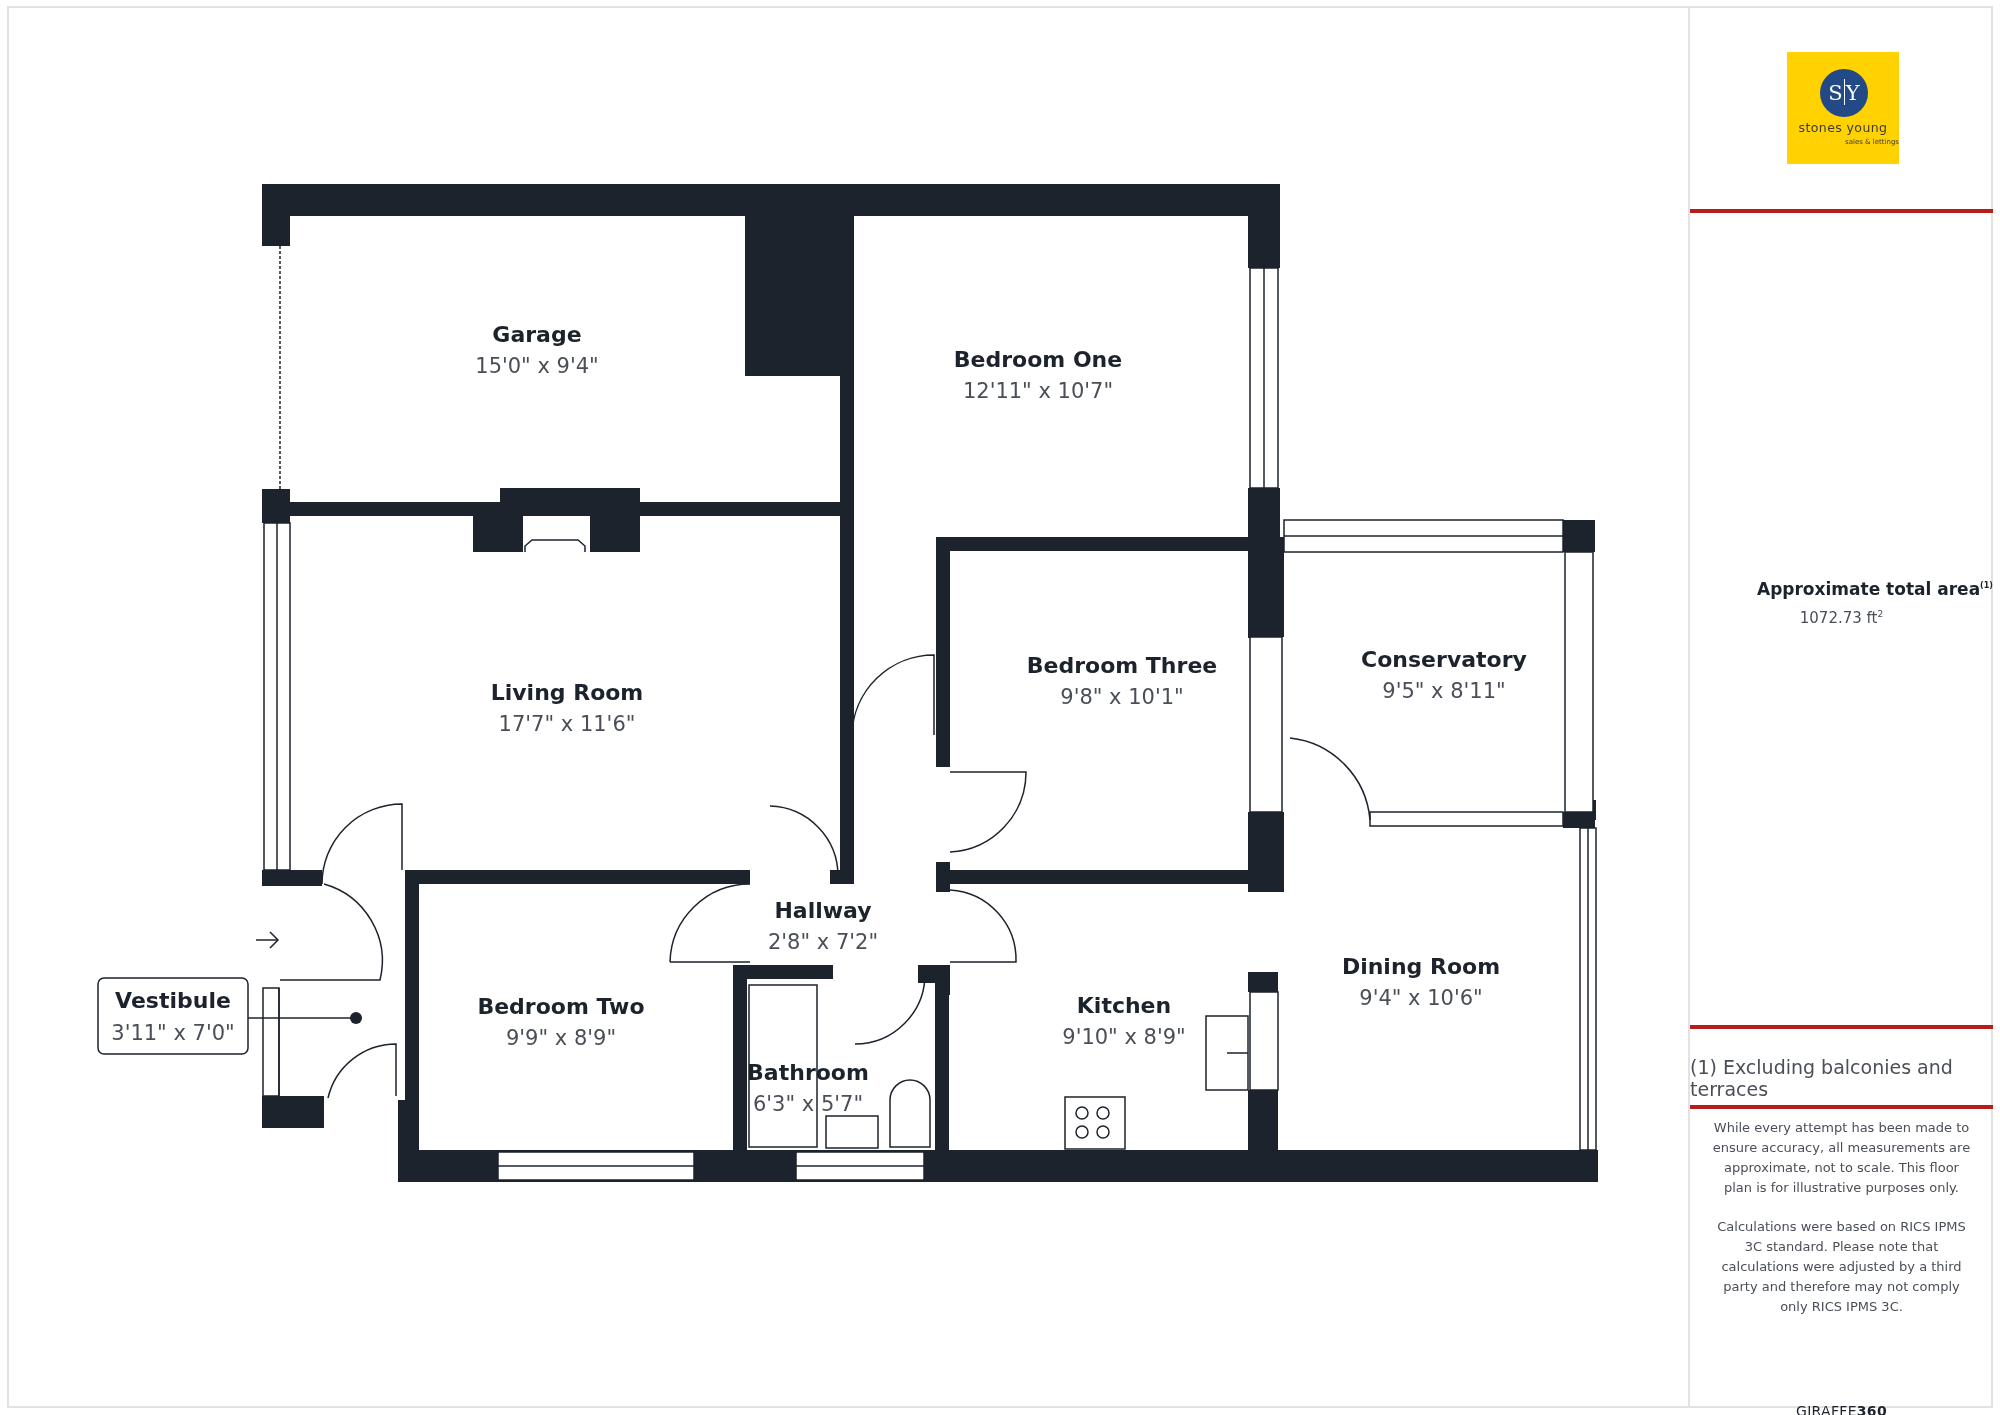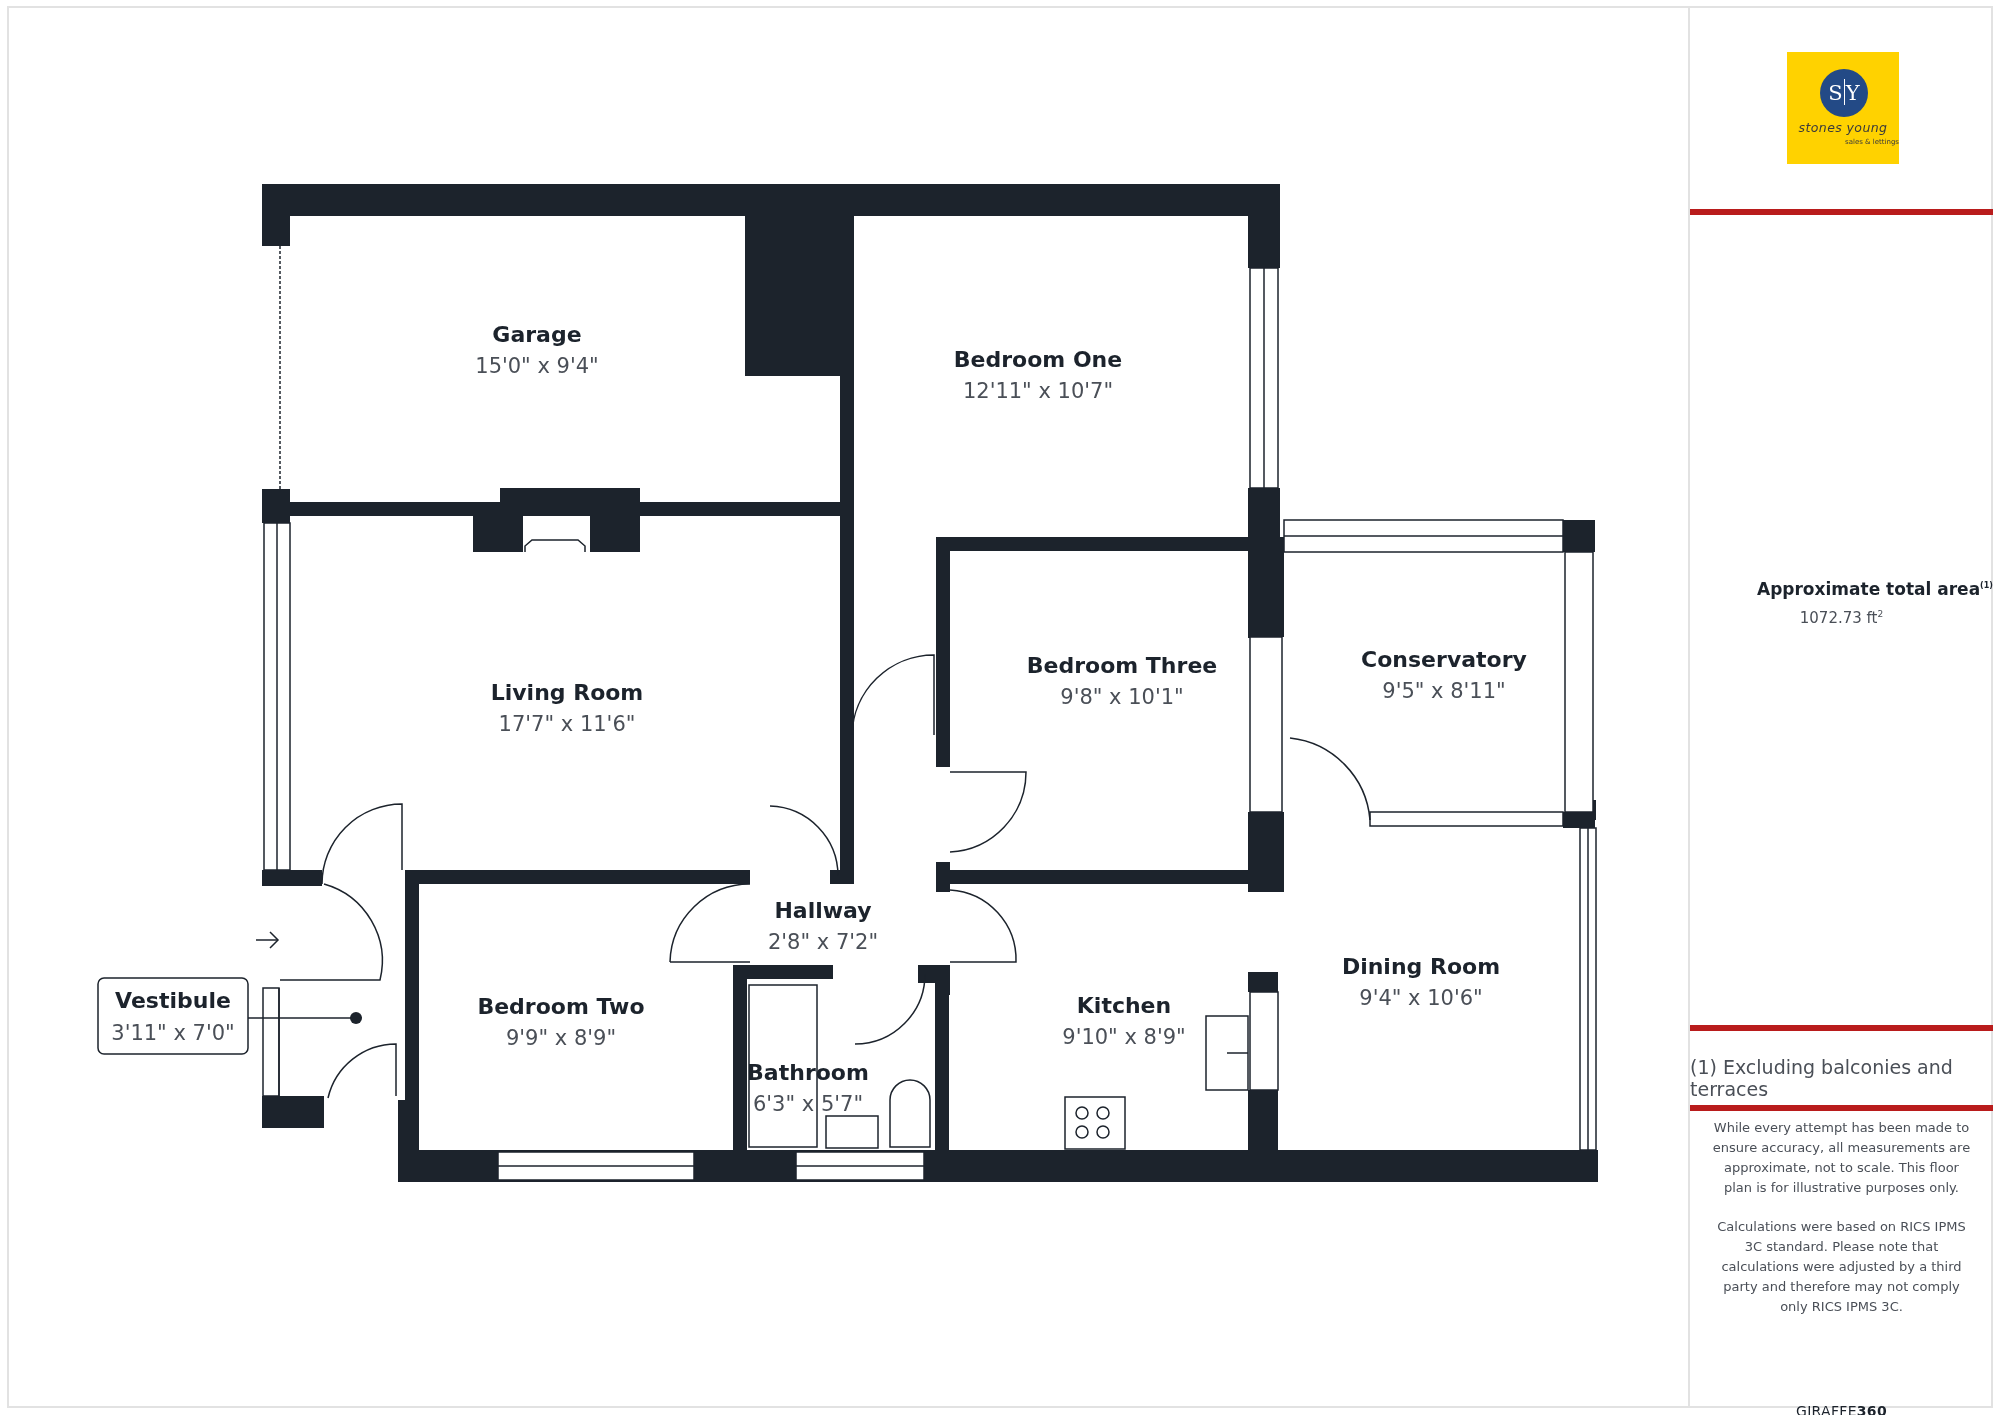--- a/index.html
+++ b/index.html
@@ -1,24 +1,24 @@
 <!DOCTYPE html>
 <html><head>
 <meta charset="utf-8">
 <style>
   html, body { margin: 0; padding: 0; background: #ffffff; }
   body { width: 2000px; height: 1415px; position: relative; overflow: hidden; font-family: "DejaVu Sans", sans-serif; }
   .frame { position: absolute; left: 7px; top: 6px; width: 1986px; height: 1402px; border: 2px solid #e2e2e2; box-sizing: border-box; }
   .plan { position: absolute; left: 0; top: 0; width: 1690px; height: 1415px; }
   .panel { position: absolute; left: 1688px; top: 6px; width: 305px; height: 1402px; border-left: 2px solid #e2e2e2; box-sizing: border-box; }
-  .panel-sec { position: absolute; left: 0; right: 0; border-bottom: 6px solid #b91c1c; }
+  .panel-sec { position: absolute; left: 0; right: 0; border-bottom: 4px solid #b91c1c; }
   .logo-sec { top: 0; height: 203px; }
   .logo { position: absolute; left: 97px; top: 46px; width: 112px; height: 112px; background: #ffd200; }
   .logo-circle { position: absolute; left: 33px; top: 17px; width: 48px; height: 48px; border-radius: 50%; background: #234a86; color: #fff; font-family: "DejaVu Serif", serif; font-size: 21px; line-height: 48px; text-align: center; }
-  .logo-name { position: absolute; left: 0; right: 0; top: 68px; text-align: center; font-size: 12.5px; color: #3a3a3a; letter-spacing: 0.4px; font-style: italic; }
+  .logo-name { position: absolute; left: 0; right: 0; top: 68px; text-align: center; font-size: 12.5px; color: #3a3a3a; letter-spacing: 0.4px; }
   .logo-tag { position: absolute; left: 0; right: 0; top: 86px; text-align: right; font-size: 7px; color: #3a3a3a; }
   .area-sec { top: 203px; height: 816px; }
   .area-title { position: absolute; left: 0; right: 0; top: 370px; text-align: right; font-weight: bold; font-size: 17px; color: #1c232c; }
   .area-title sup { font-size: 8px; font-weight: bold; }
   .area-val { position: absolute; left: 0; right: 0; top: 400px; text-align: center; font-size: 15px; color: #4a4f57; }
   .area-val sup { font-size: 9px; }
   .note-sec { top: 1019px; height: 80px; }
   .note { position: absolute; left: 0; right: 0; top: 31px; text-align: left; font-size: 19px; color: #4a4f57; }
   .disc-sec { top: 1099px; height: 303px; border-bottom: none; }
   .disc { position: absolute; left: 18px; right: 18px; top: 13px; text-align: center; font-size: 13px; line-height: 20px; color: #4a4f57; }

